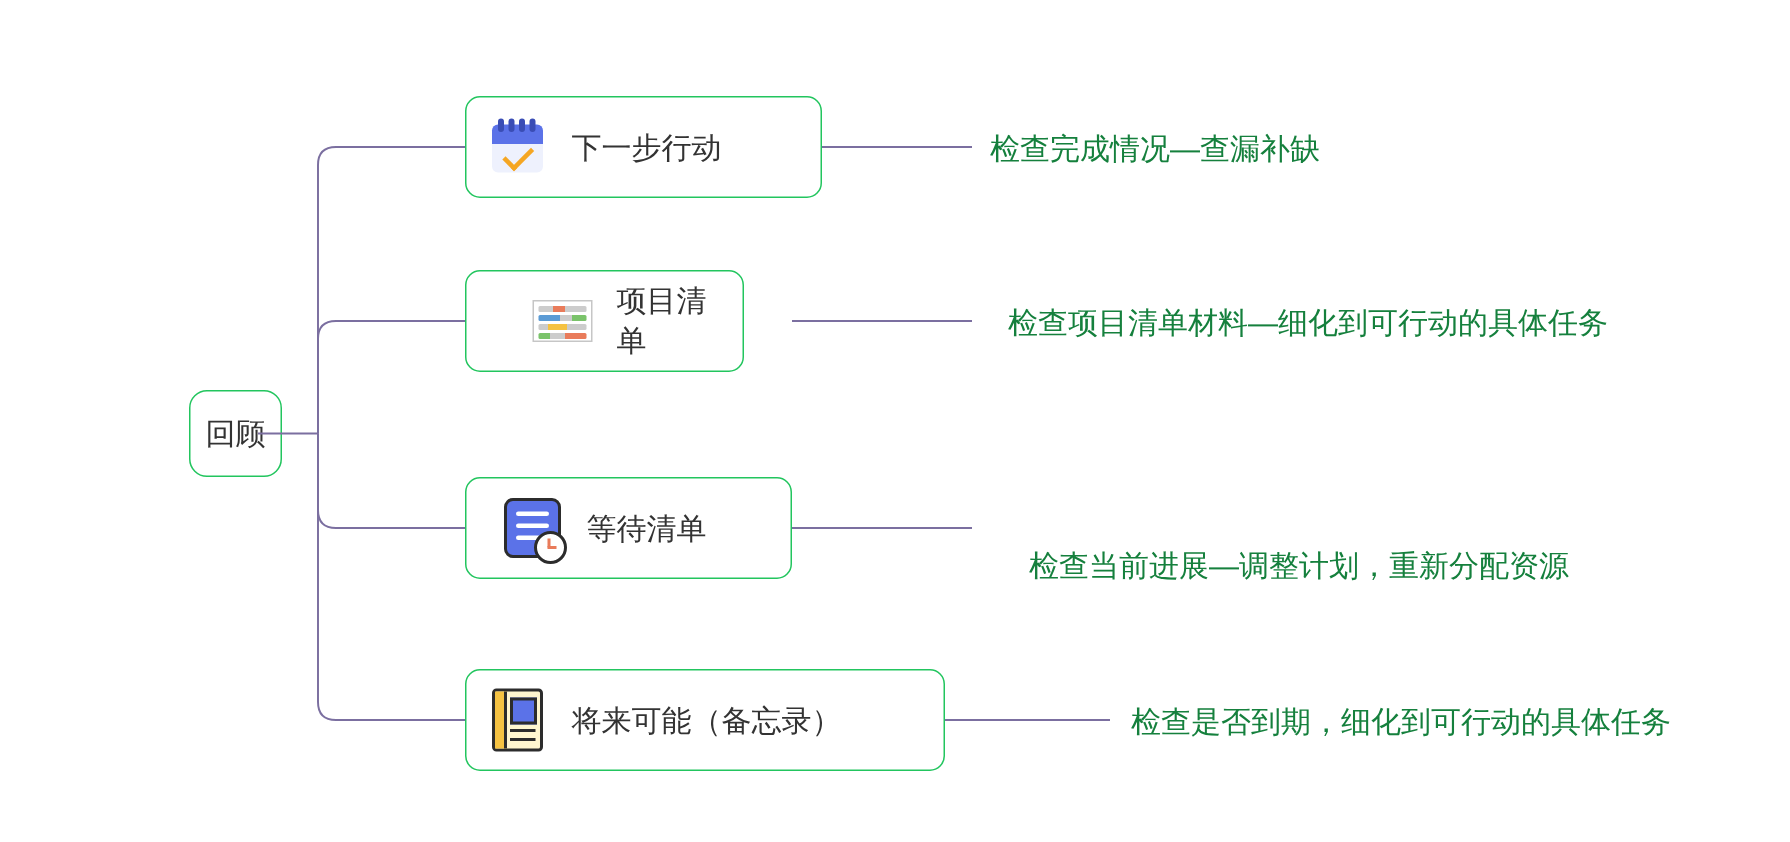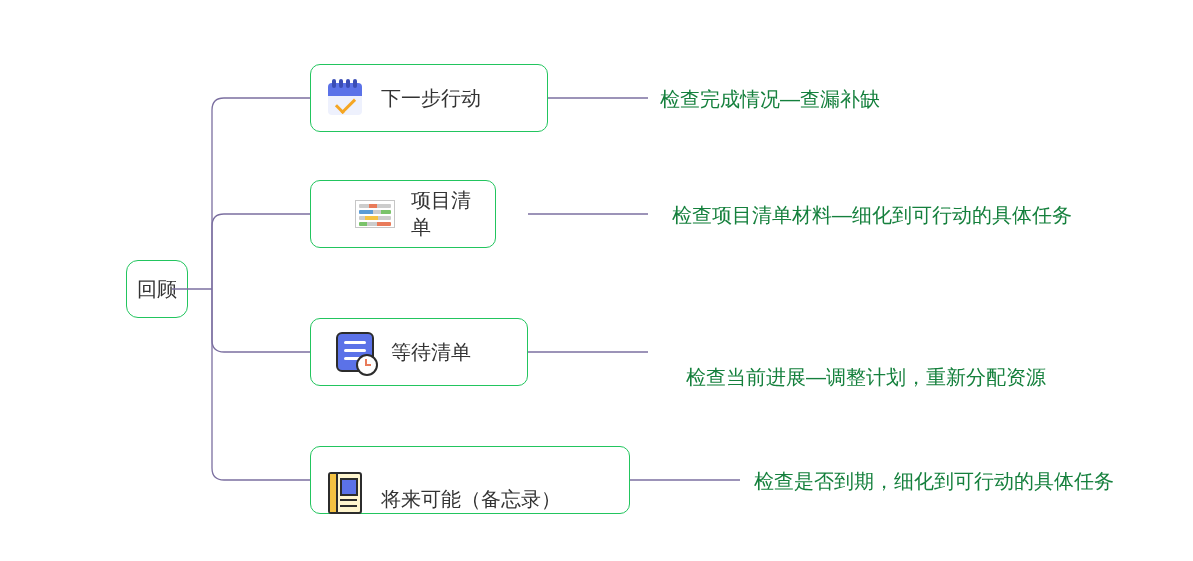--- a/index.html
+++ b/index.html
@@ -181,21 +181,21 @@
       <span class="clock"></span>
     </span>
   </span>
   <span>等待清单</span>
 </div>
 <svg class="connector" style="left:528px; top:351px; width:120px; height:2px;">
     <line x1="0" y1="1" x2="120" y2="1"></line>
   </svg>
 <div class="leaf-text" style="left:686px; top:340px;margin-top:24px;">检查当前进展—调整计划，重新分配资源</div>
 
-<div class="node branch-node" style="left:310px; top:446px; width:320px; height:68px;align-items:flex-end;">
+<div class="node branch-node" style="left:310px; top:446px; width:320px; height:68px;">
   <span class="icon">
     <span class="icon-notebook">
       <span class="cover"></span>
         <span class="spine"></span>
         <span class="label"></span>
       <span class="line ln1"></span>
         <span class="line ln2"></span>
     </span>
   </span>
   <span>将来可能（备忘录）</span>

